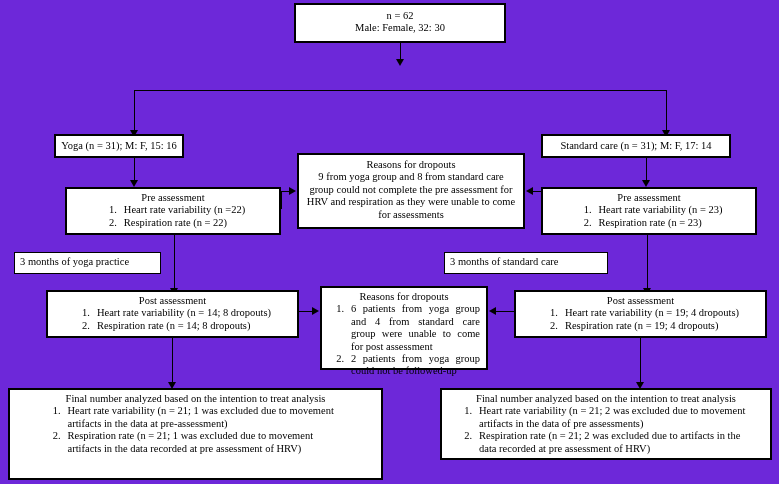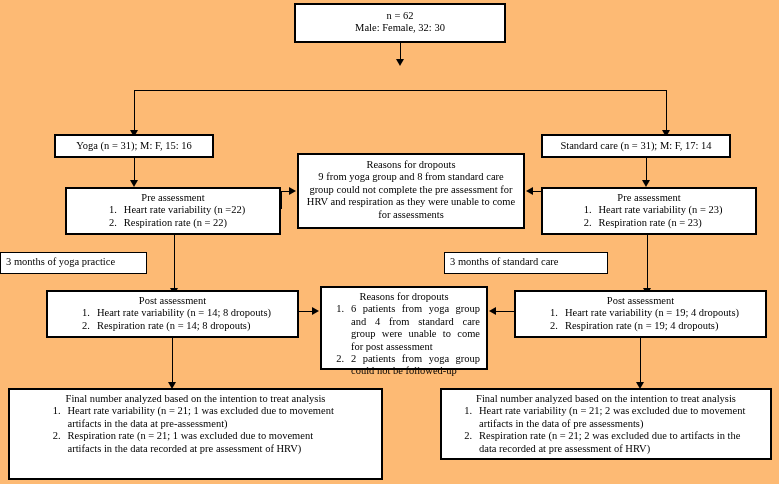--- a/index.html
+++ b/index.html
@@ -5,21 +5,21 @@
   html,body{margin:0;padding:0;background:#ffffff;}
   body{
     font-family:"Liberation Serif","DejaVu Serif",serif;
     color:#000000;
     -webkit-font-smoothing:none;
   }
   #canvas{
     position:relative;
     width:779px;
     height:484px;
-    background:#fdba74;
+    background:#6d28d9;
     overflow:hidden;
   }
   .box{
     position:absolute;
     box-sizing:border-box;
     border:2px solid #000;
     background:#fff;
     text-align:center;
     line-height:1.18;
     z-index:5;
@@ -77,21 +77,21 @@
   <div class="vline" style="left:400px;top:43px;height:18px;"></div>
   <div class="arr-d" style="left:395.5px;top:59px;"></div>
 
 
   <div class="hline" style="left:134px;top:90px;width:532px;"></div>
   <div class="vline" style="left:134px;top:90px;height:42px;"></div>
   <div class="arr-d" style="left:129.5px;top:130px;"></div>
   <div class="vline" style="left:666px;top:90px;height:42px;"></div>
   <div class="arr-d" style="left:661.5px;top:130px;"></div>
 
-  <div class="box t pad" style="left:54px;top:134px;width:160px;height:24px;padding-top:4px;">
+  <div class="box t pad" style="left:54px;top:134px;width:130px;height:24px;padding-top:4px;">
     <span>Yoga (n = 31); M: F, 15: 16</span>
   </div>
 
   <div class="box t pad" style="left:541px;top:134px;width:190px;height:24px;padding-top:4px;">
     <span>Standard care (n = 31); M: F, 17: 14</span>
   </div>
 
   <div class="vline" style="left:134px;top:158px;height:24px;"></div>
   <div class="arr-d" style="left:129.5px;top:180px;"></div>
 
@@ -140,21 +140,21 @@
       </span>
     </span>
   </div>
 
   <div class="vline" style="left:174px;top:235px;height:55px;"></div>
   <div class="arr-d" style="left:169.5px;top:288px;"></div>
 
   <div class="vline" style="left:647px;top:235px;height:55px;"></div>
   <div class="arr-d" style="left:642.5px;top:288px;"></div>
 
-  <div class="box label-box t" style="left:0;top:252px;width:147px;height:22px;padding:3px 5px 0 5px;">
+  <div class="box label-box t" style="left:14px;top:252px;width:147px;height:22px;padding:3px 5px 0 5px;">
     <span>3 months of yoga practice</span>
   </div>
 
   <div class="box label-box t" style="left:444px;top:252px;width:164px;height:22px;padding:3px 5px 0 5px;">
     <span>3 months of standard care</span>
   </div>
 
   <div class="box t" style="left:46px;top:290px;width:253px;height:48px;padding:3px 6px 0 6px;">
     <span class="hdr">Post assessment</span>
     <span class="olist">

